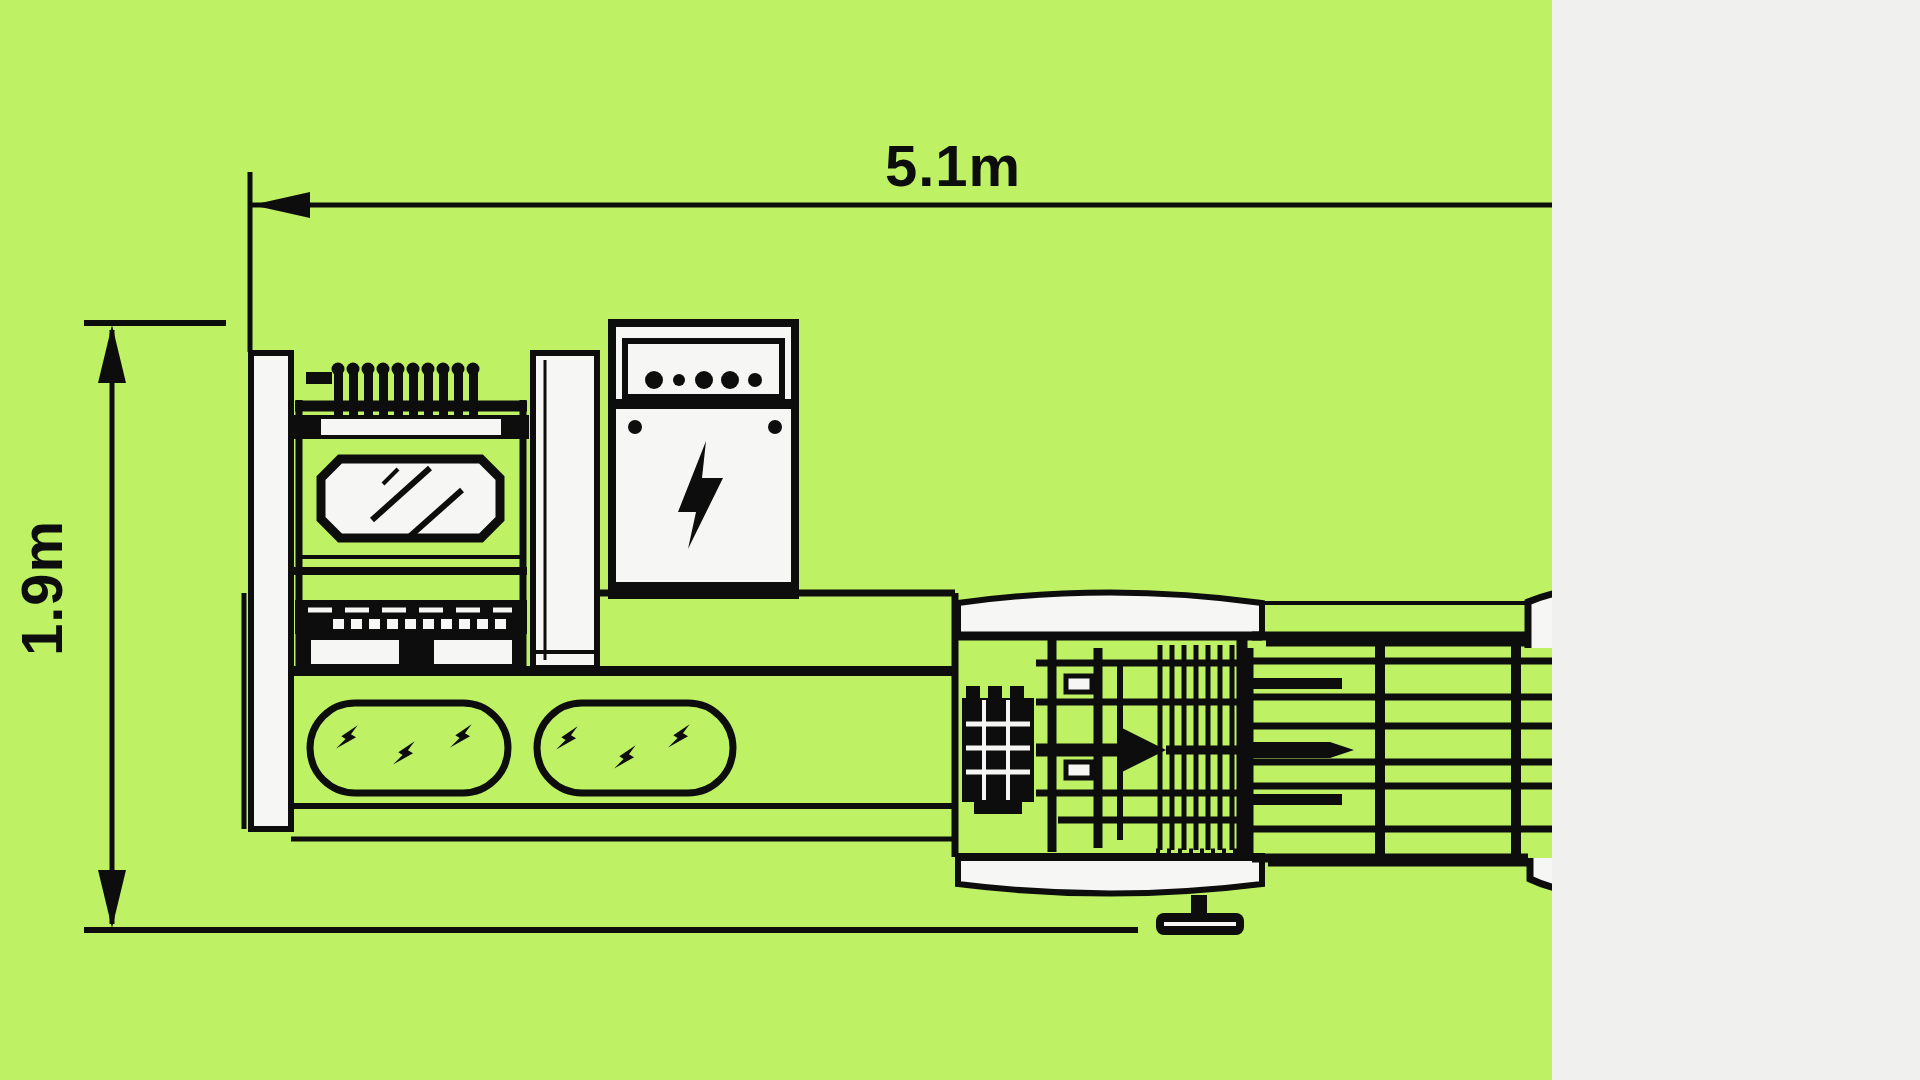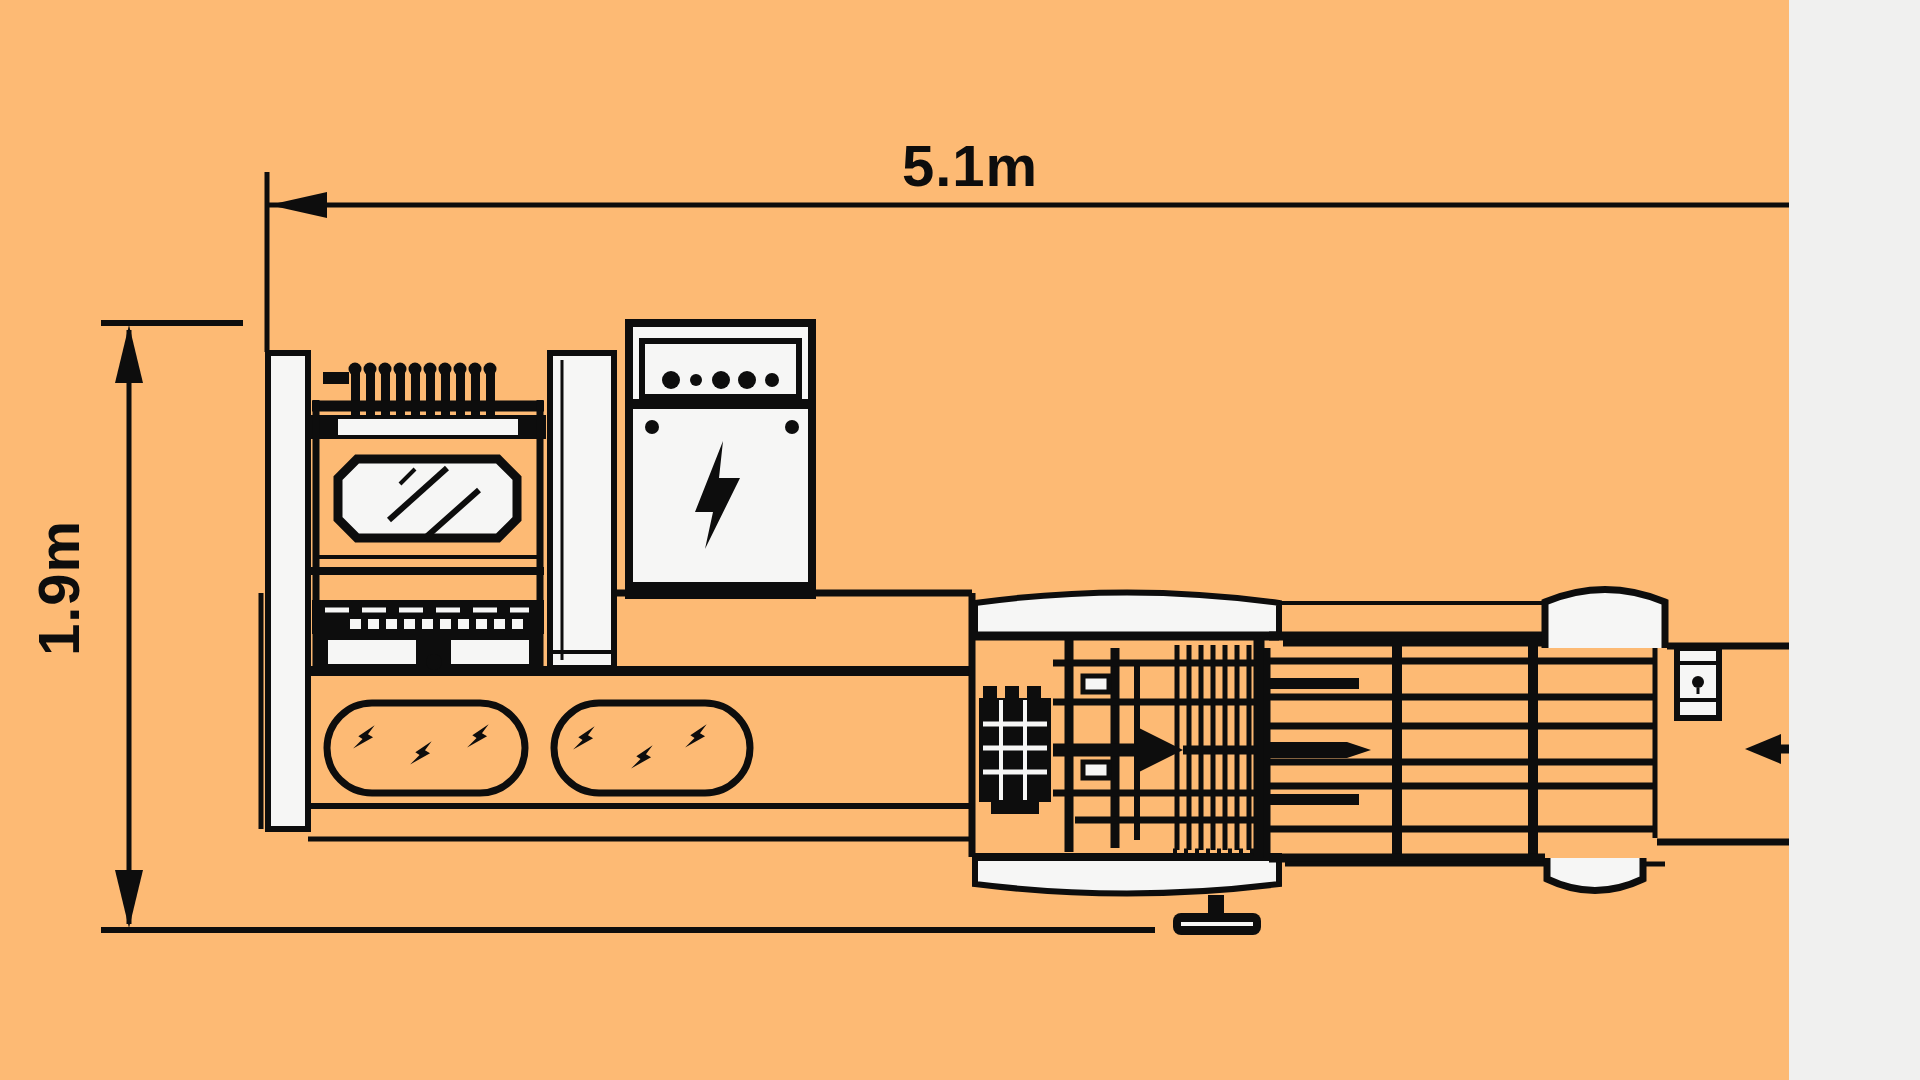--- a/index.html
+++ b/index.html
@@ -1,22 +1,21 @@
 <!DOCTYPE html>
 <html><head>
 <meta charset="utf-8">
 <style>
   html,body{margin:0;padding:0;background:#f0f0ef;}
   .stage{
     position:relative;
-    width:1772px;height:1080px;
-    background:#fdba74;
+    width:1552px;height:1080px;
+    background:#bef264;
     overflow:hidden;
     font-family:"Liberation Sans", sans-serif;
-    padding-left:17px;
   }
   svg{display:block}
   .dim-label{
     font-family:"Liberation Sans", sans-serif;
     font-weight:700;
     font-size:58px;
     fill:#0d0d0d;
     letter-spacing:1px;
   }
 </style>

